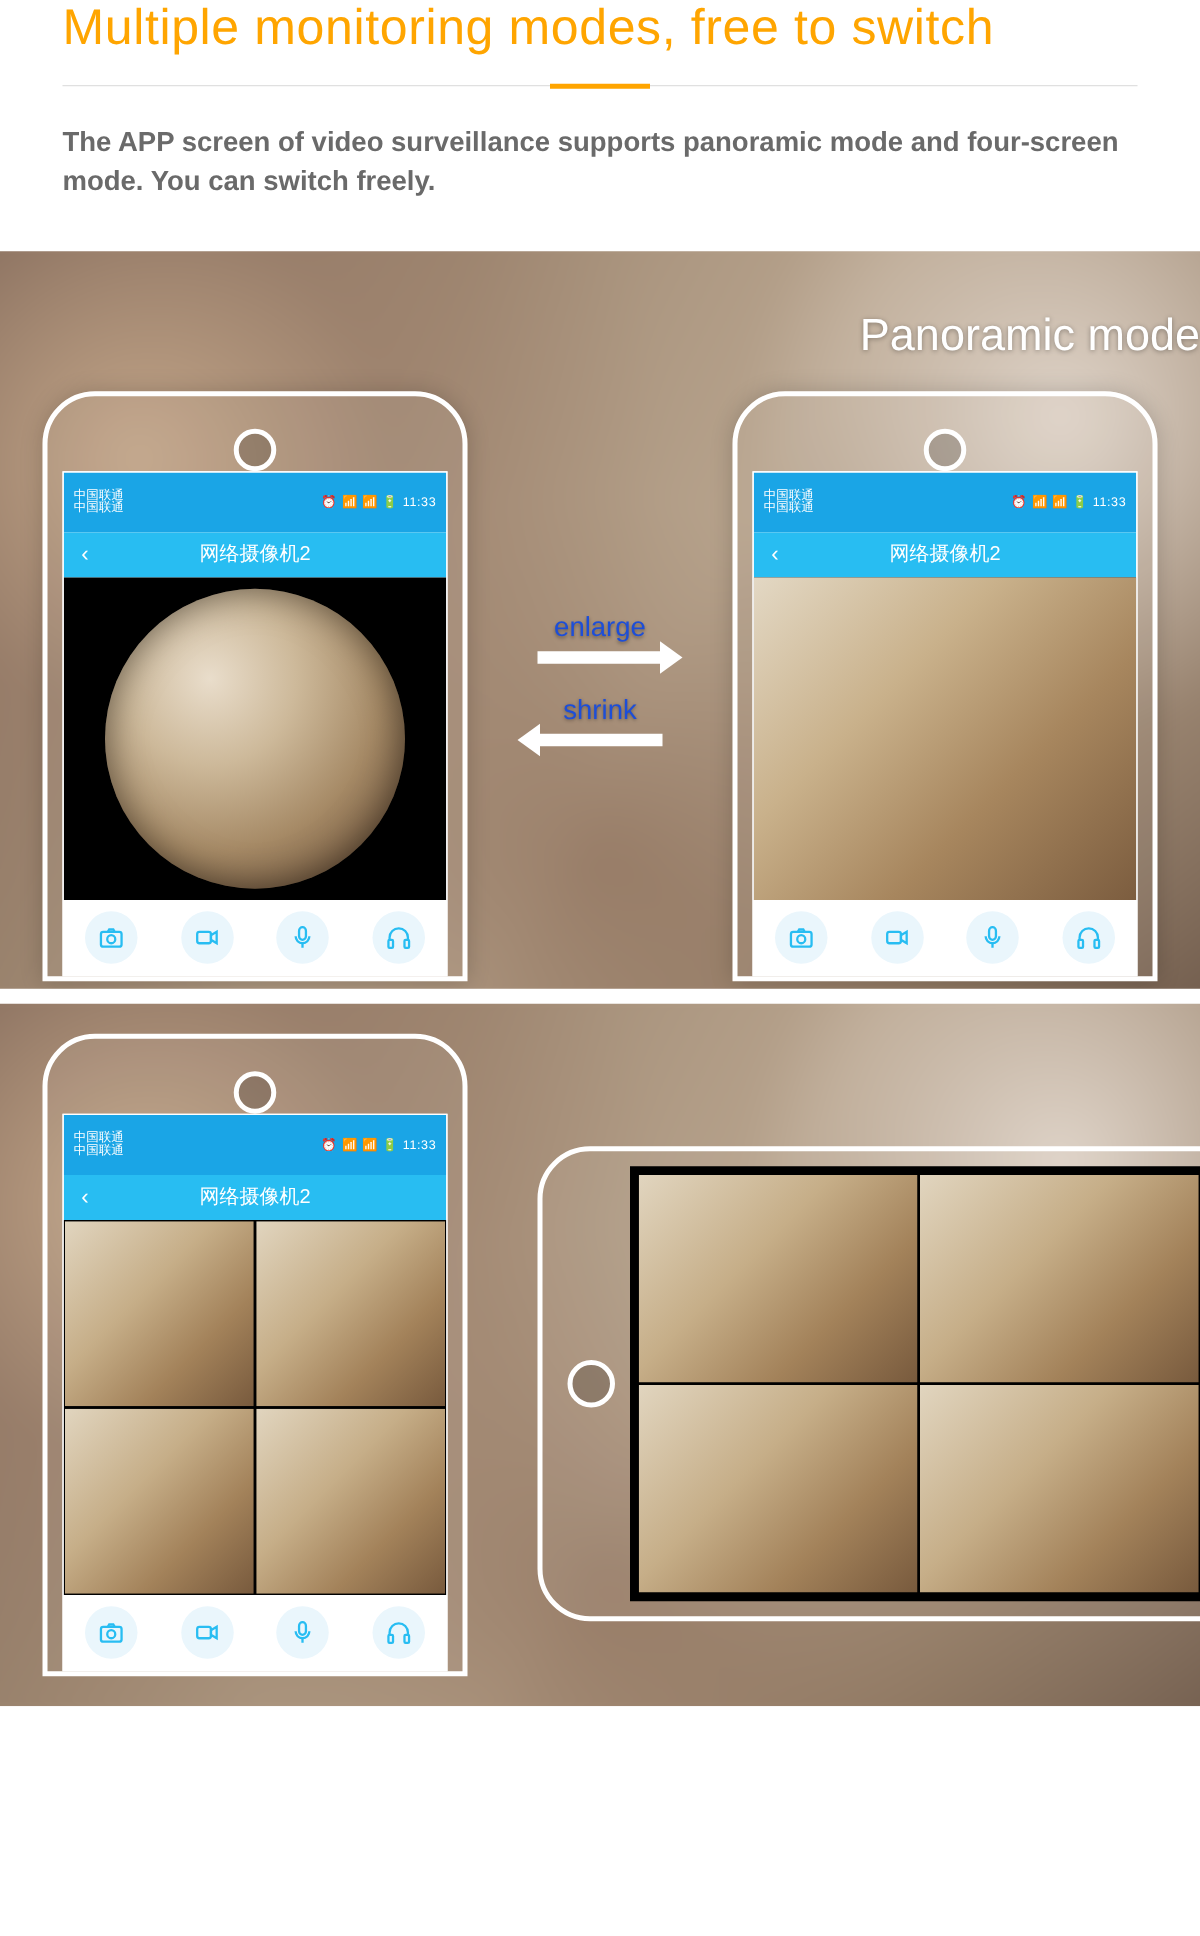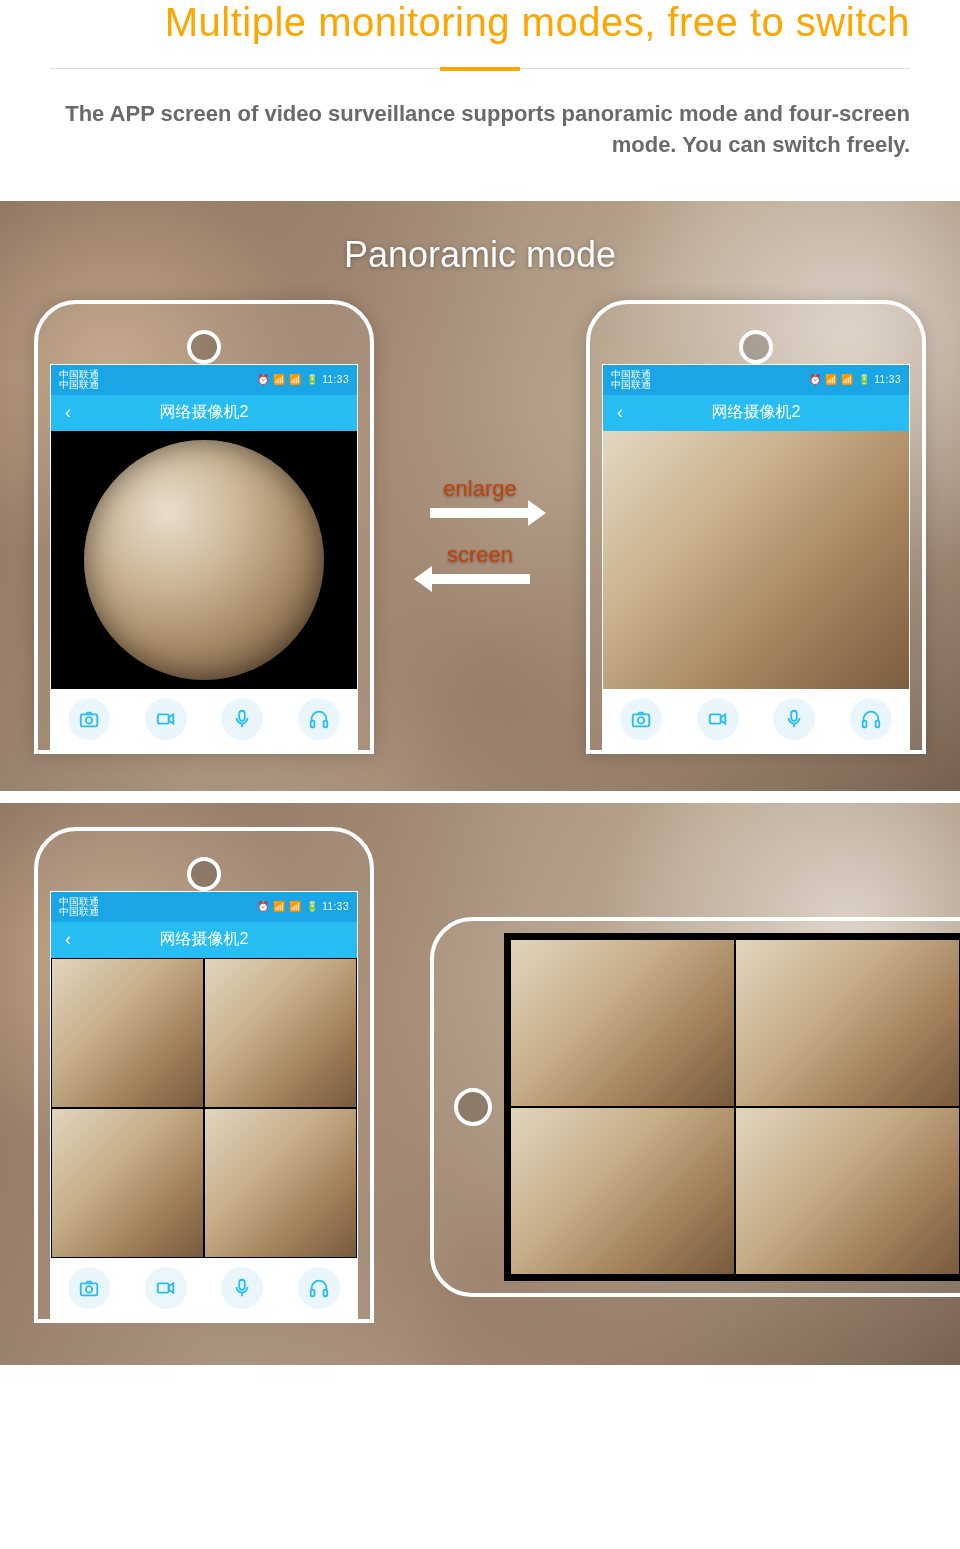--- a/index.html
+++ b/index.html
@@ -5,21 +5,21 @@
   * { box-sizing: border-box; margin: 0; padding: 0; }
   body {
     width: 960px;
     font-family: Arial, Helvetica, sans-serif;
     background: #fff;
     color: #5a5a5a;
   }
   .header {
     background: #fff;
     padding: 0 50px 40px 50px;
-    text-align: right;
+    text-align: left;
     border-radius: 19px;
   }
   .title {
     font-size: 40px;
     font-weight: 300;
     color: #ffa500;
     margin-bottom: 22px;
     letter-spacing: 0.5px;
   }
   .rule-wrap {
@@ -54,25 +54,25 @@
     background:
       radial-gradient(circle at 15% 30%, rgba(200,170,140,0.9) 0%, rgba(160,130,110,0.5) 20%, transparent 42%),
       radial-gradient(circle at 85% 25%, rgba(230,220,210,0.9) 0%, rgba(180,160,140,0.4) 25%, transparent 48%),
       radial-gradient(circle at 50% 80%, rgba(140,110,90,0.7) 0%, transparent 40%),
       linear-gradient(120deg, #7a6455 0%, #9c856f 30%, #b8a48c 55%, #8d7660 80%, #6b5749 100%);
     filter: blur(12px);
     transform: scale(1.1);
   }
   .section-label {
     position: relative;
-    text-align: center;
+    text-align: right;
     color: #fff;
     font-size: 36px;
     font-weight: 300;
-    padding-top: 33px;
+    padding-top: 46px;
     text-shadow: 0 1px 4px rgba(0,0,0,0.35);
     z-index: 5;
   }
 
   .phones {
     position: relative;
     margin-top: 24px;
     height: 470px;
     z-index: 5;
   }
@@ -93,21 +93,21 @@
     background: rgba(0,0,0,0.18);
   }
   .screen {
     background: #fff;
     border: 1px solid #fff;
     overflow: hidden;
   }
   .statusbar {
     background: #1aa5e6;
     color: #fff;
-    height: 30px;
+    height: 48px;
     display: flex; align-items: center; justify-content: space-between;
     font-size: 10px;
     padding: 0 8px;
   }
   .statusbar .carrier { line-height: 1; }
   .statusbar .right { letter-spacing: 0.5px; }
   .appbar {
     background: #28bdf2;
     color: #fff;
     height: 36px;
@@ -160,21 +160,21 @@
   .tb-btn {
     width: 42px; height: 42px; border-radius: 50%;
     background: #eaf6fc;
     display: flex; align-items: center; justify-content: center;
     color: #28bdf2;
   }
   .tb-btn svg { width: 22px; height: 22px; }
 
   .arrows {
     position: absolute; left: 50%; transform: translateX(-50%);
-    top: 176px; width: 140px; color: #c2410c; text-align: center;
+    top: 176px; width: 140px; color: #1d4ed8; text-align: center;
     z-index: 6;
     text-shadow: 0 1px 3px rgba(0,0,0,0.4);
   }
   .arrows .lbl { font-size: 22px; font-weight: 300; margin-bottom: 4px; }
   .arrow-r, .arrow-l {
     width: 100px; height: 10px; margin: 6px auto 24px auto; position: relative;
     background: #fff;
   }
   .arrow-r::after {
     content: ""; position: absolute; right: -16px; top: -8px;
@@ -278,21 +278,21 @@
                 <rect x="17" y="14" width="4" height="7" rx="1"></rect>
               </svg>
           </div>
         </div>
       </div>
     </div>
 
     <div class="arrows">
       <div class="lbl">enlarge</div>
       <div class="arrow-r"></div>
-      <div class="lbl">screen</div>
+      <div class="lbl">shrink</div>
       <div class="arrow-l"></div>
     </div>
 
     <div class="phone right">
       <div class="earpiece"></div>
       <div class="screen">
         <div class="statusbar">
           <div class="carrier">
             <div>中国联通</div>
             <div>中国联通</div>

